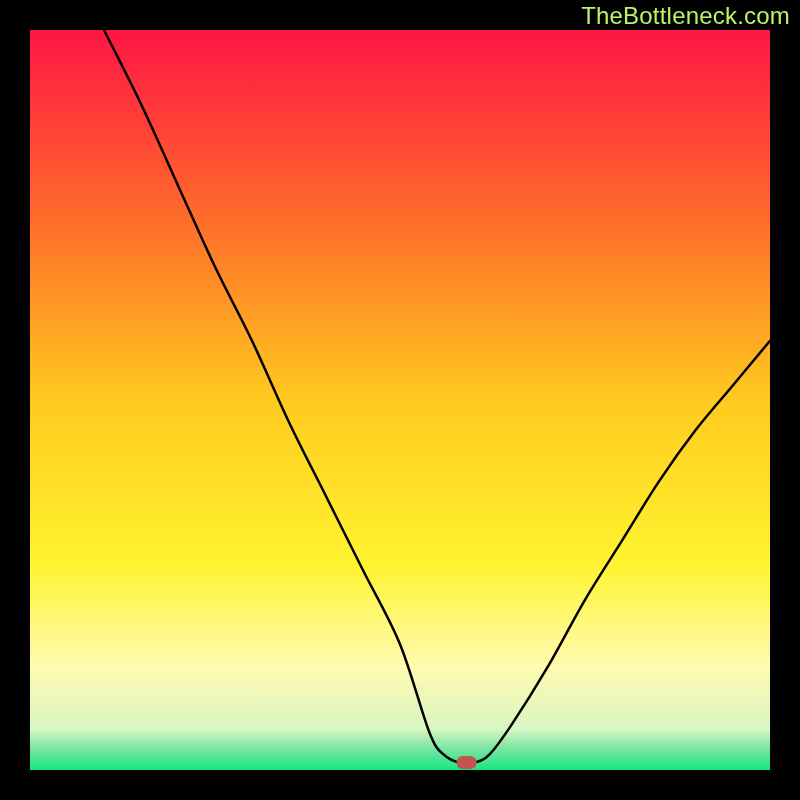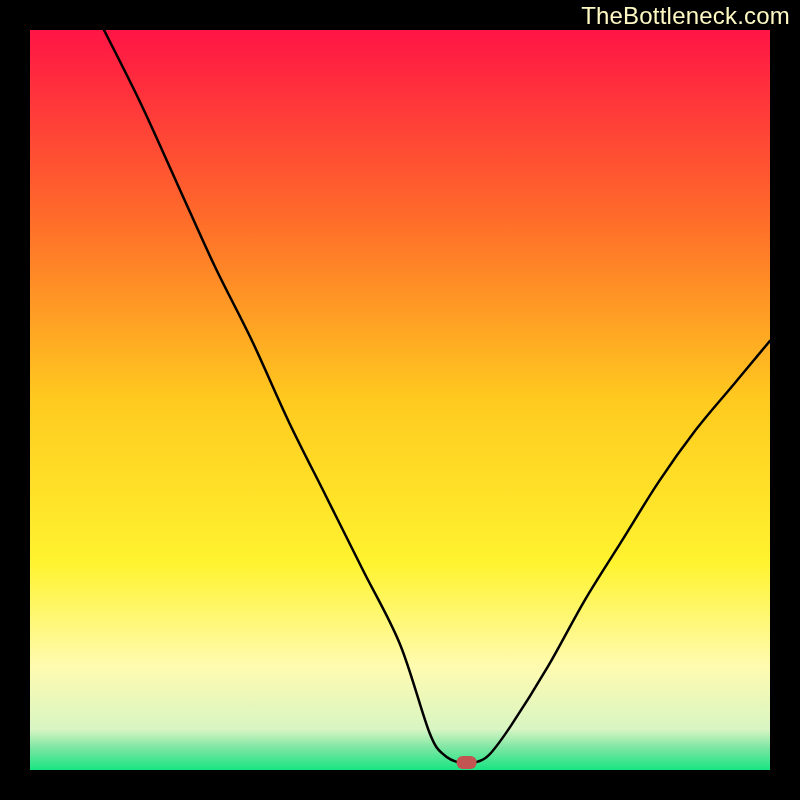--- a/index.html
+++ b/index.html
@@ -16,21 +16,21 @@
     left: 0;
     top: 0;
     width: 800px;
     height: 800px;
     background: #000000;
   }
   .attribution {
     position: absolute;
     top: 2px;
     right: 10px;
-    color: #fef9c3;
+    color: #bef264;
     font-size: 24px;
     font-weight: 400;
     letter-spacing: 0.2px;
   }
   .plot {
     position: absolute;
     left: 30px;
     top: 30px;
     width: 740px;
     height: 740px;

